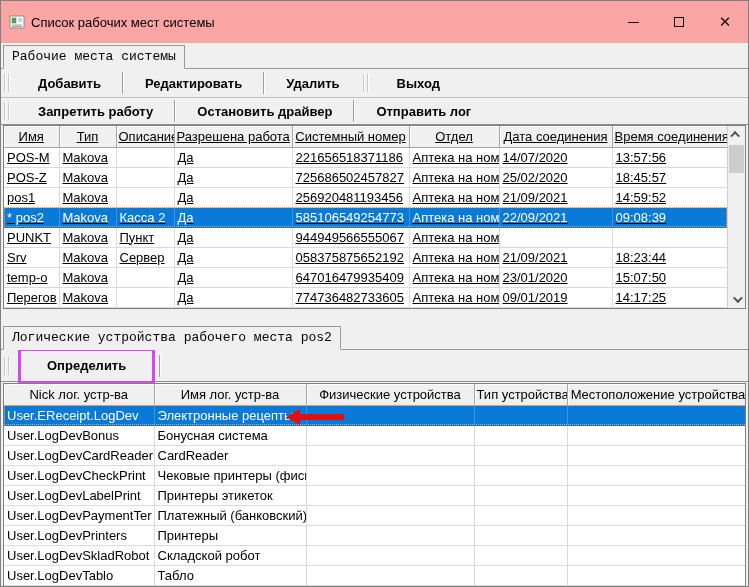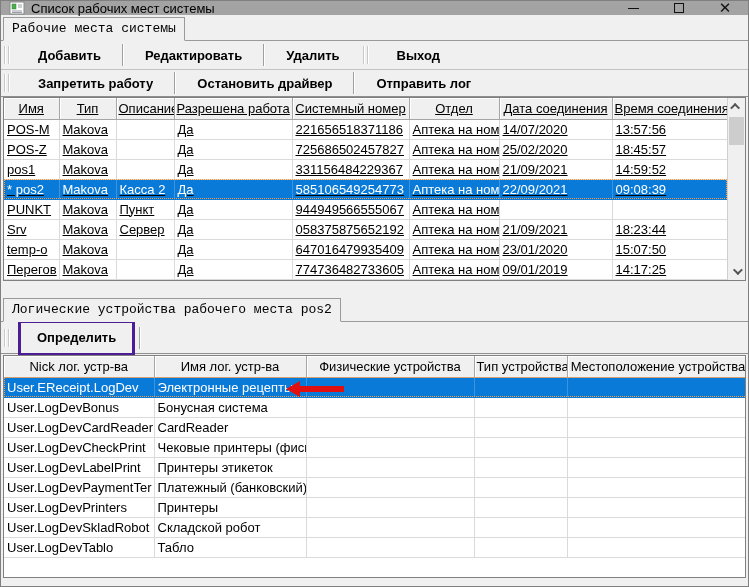--- a/index.html
+++ b/index.html
@@ -6,21 +6,21 @@
   html,body { background:#d8d8d8; }
   body { font-family:"Liberation Sans", sans-serif; }
 
   .window {
     width:749px; height:587px; margin:0 auto;
     background:#f0f0f0; border:1px solid #7f7f7f;
     position:relative; overflow:hidden;
   }
 
   
-  .titlebar { height:14px; background:#a3a3a3; display:flex; align-items:center; }
+  .titlebar { height:42px; background:#fca5a5; display:flex; align-items:center; }
   .app-icon { width:16px; height:16px; margin:0 6px 0 8px; flex:0 0 auto; }
   .title-text { font-size:13px; color:#000; white-space:nowrap; }
   .win-controls { margin-left:auto; display:flex; height:100%; }
   .win-btn { width:46px; height:100%; display:flex; align-items:center; justify-content:center; color:#111; font-size:13px; }
   .glyph-min { width:11px; height:1px; background:#111; display:block; }
   .glyph-max { width:10px; height:10px; border:1px solid #111; display:block; }
   .glyph-close { font-size:15px; line-height:1; font-family:"DejaVu Sans", sans-serif; }
 
   
   .tabstrip { height:26px; position:relative; padding-left:2px; }
@@ -38,21 +38,21 @@
   .toolbar2 { height:27px; border-bottom:1px solid #8f8f8f; }
   .toolbar3 { height:32px; border-bottom:1px solid #8f8f8f; }
   .grip { display:flex; gap:2px; margin:0 8px 0 3px; height:18px; }
   .grip i { width:2px; height:100%; background:#c9c9c9; border-right:1px solid #ffffff; display:block; }
   .tb-btn {
     font-family:"Liberation Sans", sans-serif; font-weight:bold; font-size:13px; color:#000;
     background:transparent; border:none; padding:0 20px; height:24px; white-space:nowrap; cursor:default;
   }
   .tb-btn.disabled { color:#a3a3a3; }
   .tb-sep { width:2px; height:22px; border-left:1px solid #9f9f9f; border-right:1px solid #ffffff; margin:0 1px; }
-  .tb-btn.red-box { border:3px solid #4c1d95; padding:0 16px; height:36px; }
+  .tb-btn.red-box { border:3px solid #d946ef; padding:0 26px; height:36px; }
 
   
   .tablewrap { margin:0 2px; background:#fff; border:1px solid #808080; position:relative; overflow:hidden; }
   .tw1 { height:184px; }
   .tw2 { height:223px; margin-top:1px; }
   table { border-collapse:collapse; table-layout:fixed; }
   .t1 { width:723px;text-decoration:underline; }
   .t2 { width:745px; }
   th {
     height:21px; background:#f0f0f0; font-weight:normal; font-size:13px; text-align:center;
@@ -185,21 +185,21 @@
             <td>725686502457827</td>
             <td>Аптека на ном</td>
             <td>25/02/2020</td>
             <td>18:45:57</td>
           </tr>
           <tr>
             <td>pos1</td>
             <td>Makova</td>
             <td></td>
             <td>Да</td>
-            <td>331156484229367</td>
+            <td>256920481193456</td>
             <td>Аптека на ном</td>
             <td>21/09/2021</td>
             <td>14:59:52</td>
           </tr>
           <tr class="selected">
             <td>* pos2</td>
             <td>Makova</td>
             <td>Касса 2</td>
             <td>Да</td>
             <td>585106549254773</td>

